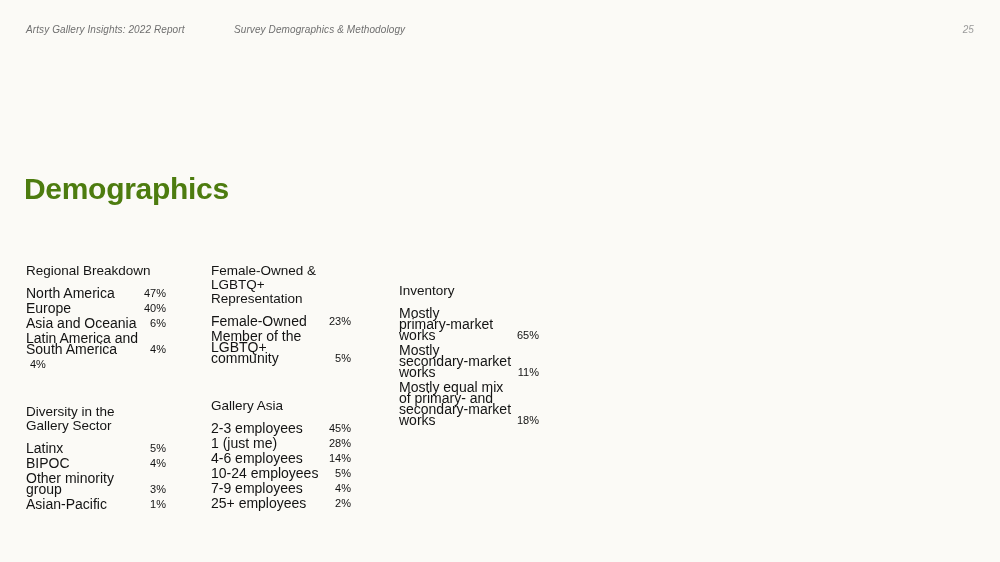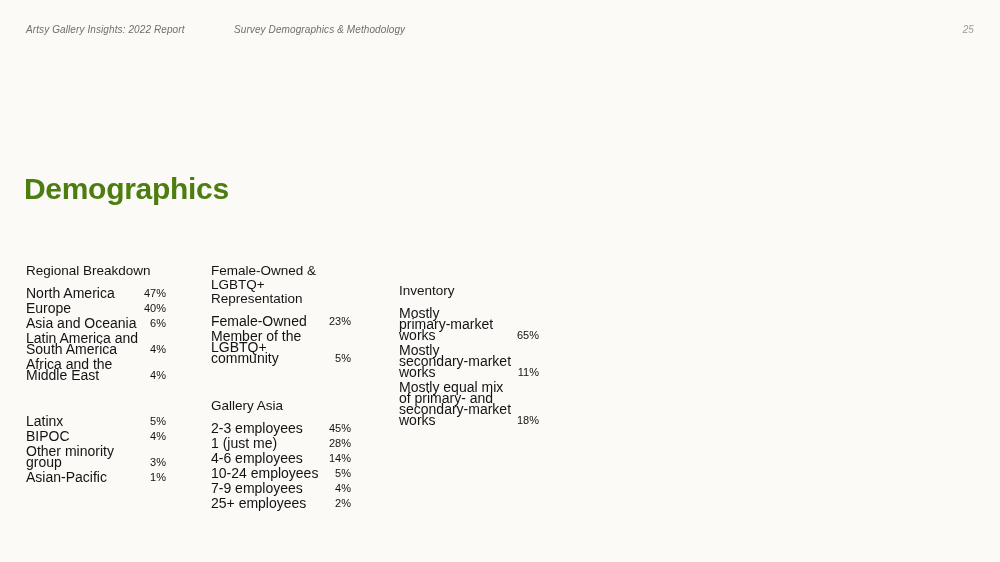--- a/index.html
+++ b/index.html
@@ -58,26 +58,26 @@
     <div class="row">
       <span class="lbl">Asia and Oceania</span>
       <span class="val">6%</span>
     </div>
     <div class="row">
       <span class="lbl">Latin America and
 South America</span>
       <span class="val">4%</span>
     </div>
     <div class="row">
-      <span class="lbl">Africa and the
-Middle East</span>
       <span class="val">4%</span>
     </div>
   </div>
   <div class="section mt-lg">
+    <div class="section-heading">Diversity in the
+Gallery Sector</div>
     <div class="row">
       <span class="lbl">Latinx</span>
       <span class="val">5%</span>
     </div>
     <div class="row">
       <span class="lbl">BIPOC</span>
       <span class="val">4%</span>
     </div>
     <div class="row">
       <span class="lbl">Other minority group</span>

